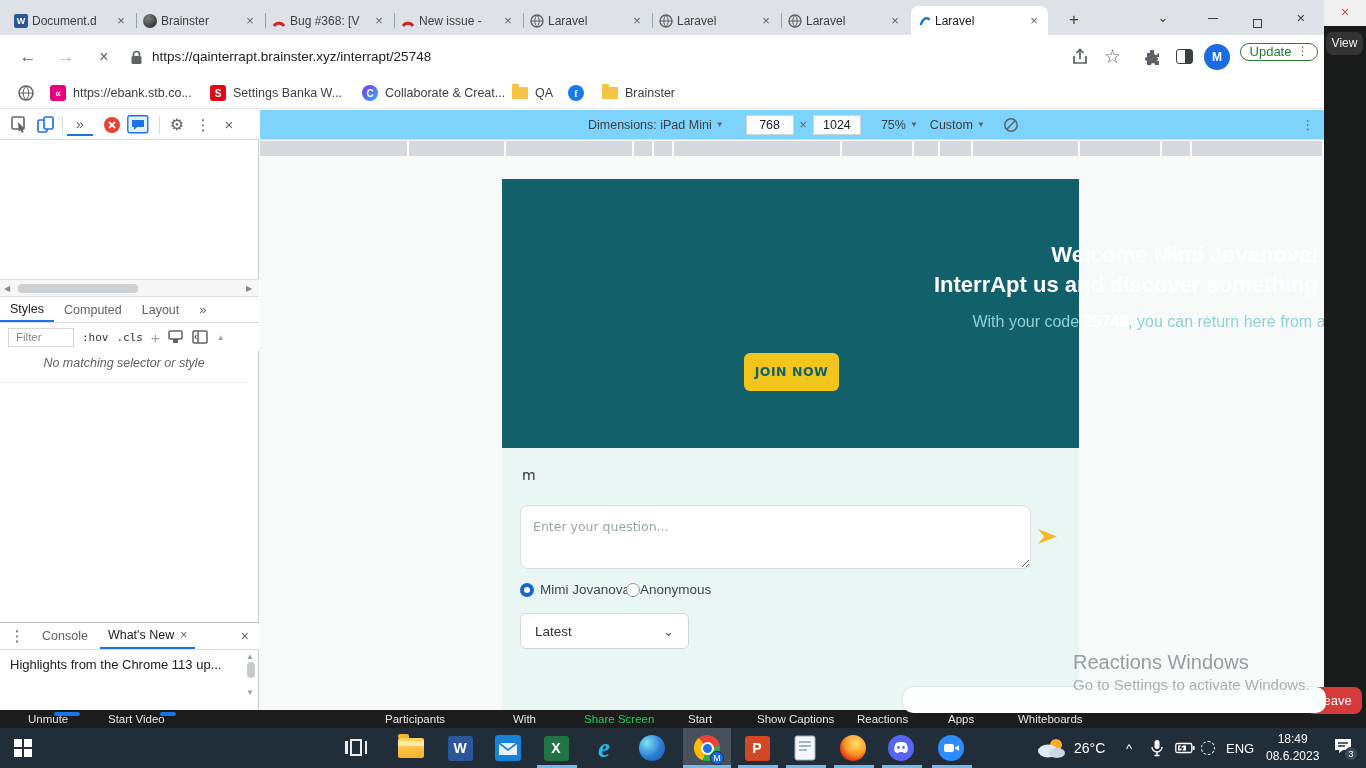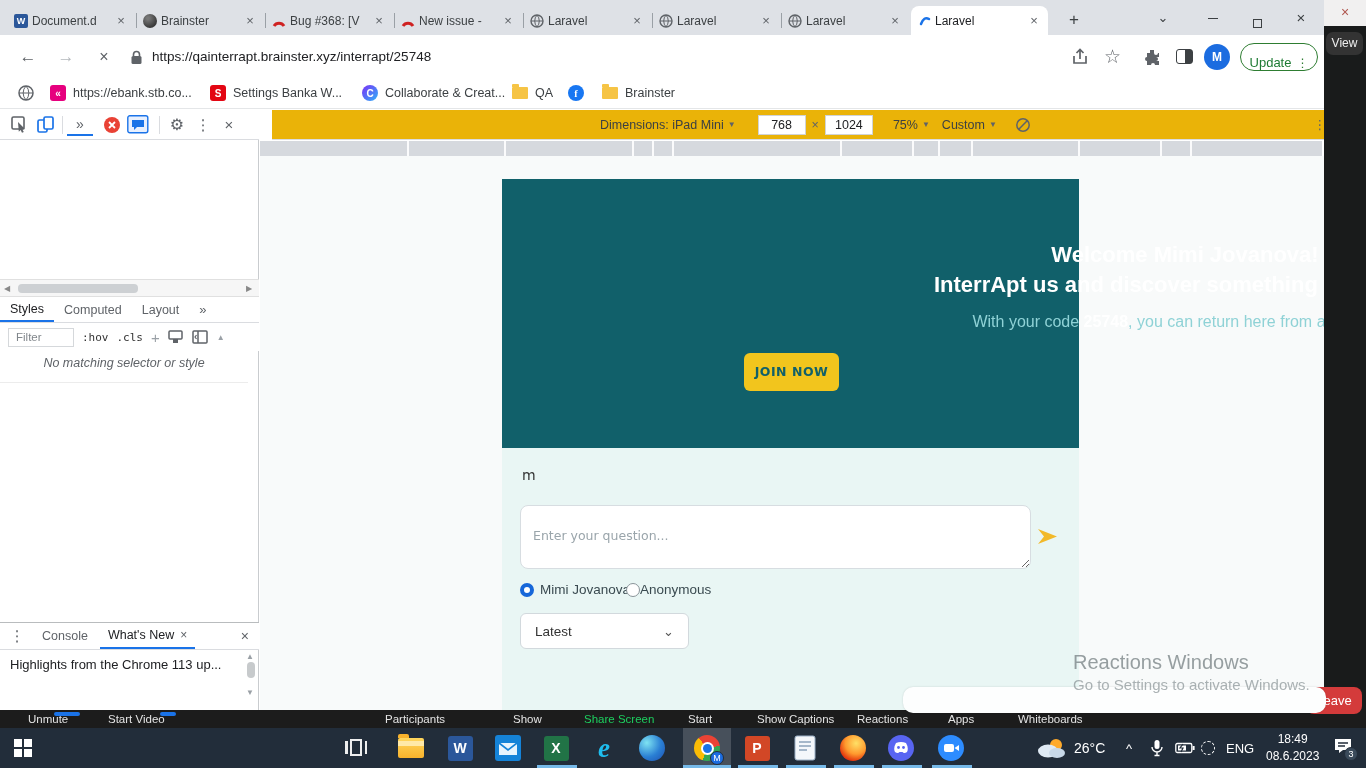--- a/index.html
+++ b/index.html
@@ -17,21 +17,21 @@
   .fav-word{background:#2b579a;border-radius:2px;color:#fff;font-size:9px;font-weight:bold;line-height:14px;text-align:center}
   .fav-brainster{border-radius:50%;background:radial-gradient(circle at 35% 30%,#777 10%,#3a3a3a 70%)}
   .newtab{top:8px;left:1062px;width:24px;height:24px;font-size:17px;color:#3c4043;text-align:center;line-height:23px;border-radius:50%}
   .winctl{top:6px;height:24px;width:34px;color:#3c4043;text-align:center;font-size:13px;line-height:24px}
   .maxbox{display:inline-block;width:9px;height:9px;border:1px solid #3c4043}
   .minline{display:inline-block;width:10px;height:1.5px;background:#3c4043;vertical-align:middle}
   
   .addr{left:0;top:35px;width:1324px;height:43px;background:#fff}
   .navic{top:45px;width:24px;height:24px;font-size:17px;color:#5f6368;text-align:center;line-height:24px}
   .urltxt{top:49px;left:152px;font-size:13.5px;color:#202124}
-  .pillbtn{top:43px;left:1240px;width:78px;height:28px;border:1.5px solid #2e7d32;border-radius:14px;display:flex;align-items:flex-end;justify-content:center;gap:5px;color:#1e7b34;font-size:13px;background:#fff}
+  .pillbtn{top:43px;left:1240px;width:78px;height:18px;border:1.5px solid #2e7d32;border-radius:14px;display:flex;align-items:flex-start;justify-content:center;gap:5px;color:#1e7b34;font-size:13px;background:#fff}
   .avatar{top:44px;left:1204px;width:26px;height:26px;border-radius:50%;background:#1b6ce0;color:#fff;font-size:12px;font-weight:bold;text-align:center;line-height:26px}
   .sidebtn{top:49px;left:1176px;width:17px;height:15px;border:1.8px solid #3c4043;border-radius:3px}
   .sidebtn i{position:absolute;right:0;top:0;width:7px;height:100%;background:#3c4043}
   
   .bookmarks{left:0;top:78px;width:1324px;height:31px;background:#fff;border-bottom:1px solid #e4e6e8}
   .bmitem{top:84px;height:18px;display:flex;align-items:center;gap:7px;font-size:12.5px;color:#3c4043}
   .bmsq{width:16px;height:16px;border-radius:3px;color:#fff;font-size:10px;font-weight:bold;display:flex;align-items:center;justify-content:center}
   .folder{width:16px;height:12px;background:#f6c445;border-radius:1px;position:relative}
   .folder:before{content:"";position:absolute;left:0;top:-3px;width:7px;height:3px;background:#f6c445;border-radius:1px 1px 0 0}
   
@@ -46,34 +46,34 @@
   .filterrow{left:0;top:323px;width:259px;height:28px;display:flex;align-items:center;gap:8px;padding:0 8px;background:#fff}
   .filterbox{width:66px;height:19px;border:1px solid #d5d8db;background:#fff;font-size:11.5px;color:#80868b;padding-left:7px;line-height:17px}
   .mono{font-family:"DejaVu Sans Mono",monospace;font-size:11px;color:#333}
   .nomatch{left:0;top:356px;width:248px;text-align:center;font-style:italic;font-size:12.5px;color:#5f6368}
   .hscroll{left:0;top:279px;width:259px;height:18px;background:#f6f6f6;border-top:1px solid #e0e0e0;border-bottom:1px solid #e0e0e0}
   .scrollarrow{color:#888;font-size:8px;line-height:18px}
   .drawertabs{left:0;top:622px;width:259px;height:28px;background:#fff;border-top:1px solid #b9bcbe;border-bottom:1px solid #dadce0;display:flex;align-items:center;font-size:12.5px;color:#5f6368}
   .wnactive{color:#202124;border-bottom:2.5px solid #1a73e8;height:100%;display:flex;align-items:center;gap:6px;padding:0 8px}
   .highlight-txt{left:10px;top:657px;font-size:13px;color:#202124;width:225px;white-space:nowrap;overflow:hidden}
   
-  .devbar{left:272px;top:110px;width:1064px;height:30px;background:#eab308;border-bottom:1px solid #dadce0;display:flex;align-items:center;font-size:12.5px;color:#3c4043}
+  .devbar{left:260px;top:110px;width:1064px;height:30px;background:#7dd3fc;border-bottom:1px solid #dadce0;display:flex;align-items:center;font-size:12.5px;color:#3c4043}
   .dimin{width:48px;height:20px;border:1px solid #d0d3d6;background:#fff;text-align:center;font-size:12.5px;color:#202124;line-height:18px}
   .tricaret{font-size:8px;color:#5f6368;margin-left:4px}
   .mqbar{left:260px;top:141px;width:1062px;height:15px;background:#fbfbfc;display:flex;gap:2px}
   .mqseg{height:15px;background:#d6d9de}
   .viewportbg{left:260px;top:156px;width:1064px;height:554px;background:#f8fafa}
   
   .teal{left:502px;top:179px;width:577px;height:269px;background:#11606a;font-family:"DejaVu Sans",sans-serif}
   .tealh{width:100%;text-align:center;color:#fff;font-weight:bold;font-size:22px}
   .tealsub{width:100%;text-align:center;color:#8fd2d6;font-size:16px}
   .tealsub b{color:#fff}
   .joinbtn{left:744px;top:353px;width:95px;height:38px;background:#f2c51d;border-radius:6px;color:#11606a;font-weight:bold;font-size:12.5px;text-align:center;line-height:38px;letter-spacing:.5px;font-family:"DejaVu Sans",sans-serif}
   .mint{left:502px;top:448px;width:577px;height:262px;background:#e9f6f4;font-family:"DejaVu Sans",sans-serif}
-  .qbox{left:520px;top:505px;width:511px;height:64px;background:#fff;border:1px solid #d7dde1;border-radius:8px;resize:both;font-family:"DejaVu Sans",sans-serif;font-size:12.5px;color:#333;padding:22px 12px}
+  .qbox{left:520px;top:505px;width:511px;height:64px;background:#fff;border:1px solid #d7dde1;border-radius:8px;resize:both;font-family:"DejaVu Sans",sans-serif;font-size:12.5px;color:#333;padding:13px 12px}
   .qbox::placeholder{color:#9aa5ab;font-size:12.5px}
   .radio{width:14px;height:14px;border-radius:50%;background:#fff}
   .radio.on{border:4.5px solid #1667d9}
   .radio.off{border:1.5px solid #8a9499}
   .radiolbl{font-size:13.5px;color:#3a4a50}
   .sortsel{left:520px;top:613px;width:169px;height:36px;background:#fff;border:1px solid #d2d9dd;border-radius:6px;display:flex;align-items:center;justify-content:space-between;padding:0 14px;font-size:13.5px;color:#333}
   
   .watermark1{left:1073px;top:651px;font-size:20px;color:rgba(125,135,138,.8);z-index:40}
   .watermark2{left:1073px;top:676px;font-size:15px;color:rgba(135,145,148,.7);z-index:40}
   .whitepill{left:903px;top:687px;width:423px;height:26px;background:#fdfefe;border-radius:10px;z-index:22;box-shadow:0 0 2px rgba(0,0,0,.15)}
@@ -398,21 +398,21 @@
   <div class="ab rs-top">×</div>
   <div class="ab viewbtn">View</div>
 
   <div class="ab leavebtn">Leave</div>
   <div class="ab whitepill"></div>
 
   <div class="ab zoombar">
     <span class="zctl" style="left:28px">Unmute</span>
     <span class="zctl" style="left:108px">Start Video</span>
     <span class="zctl" style="left:385px">Participants</span>
-    <span class="zctl" style="left:513px">Show</span>
+    <span class="zctl" style="left:513px">With</span>
     <span class="zctl green" style="left:584px">Share Screen</span>
     <span class="zctl" style="left:688px">Start</span>
     <span class="zctl" style="left:757px">Show Captions</span>
     <span class="zctl" style="left:857px">Reactions</span>
     <span class="zctl" style="left:948px">Apps</span>
     <span class="zctl" style="left:1018px">Whiteboards</span>
     <span class="bluefrag" style="left:54px;width:26px"></span>
     <span class="bluefrag" style="left:160px;width:16px"></span>
   </div>
 

